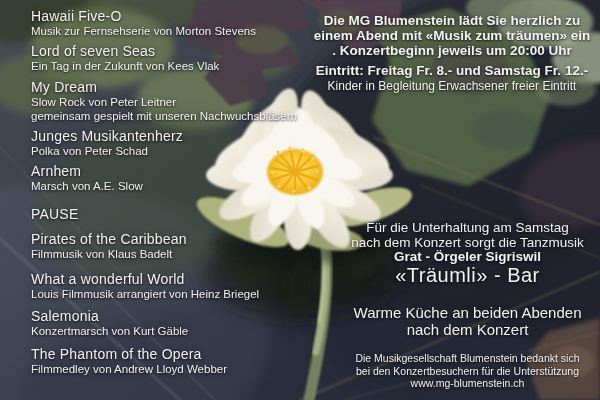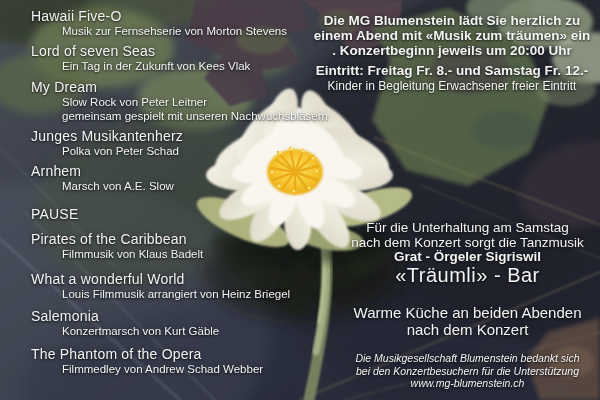--- a/index.html
+++ b/index.html
@@ -7,32 +7,32 @@
     position:relative;width:600px;height:400px;overflow:hidden;
     font-family:"Liberation Sans", sans-serif;
     color:#f4f4f2;
   }
   #bg{position:absolute;inset:0;}
   .txt{position:absolute;text-shadow:0 1px 2px rgba(8,10,16,.75),0 0 5px rgba(8,10,16,.35);}
   
   #programme{position:absolute;left:31px;top:0;width:310px;height:400px;}
   .prog{position:absolute;left:0;width:310px;}
   .prog-title{font-size:14px;line-height:17px;letter-spacing:.2px;white-space:nowrap;}
-  .prog-sub{font-size:11.5px;line-height:13.5px;white-space:pre-line;margin-left:31px;}
+  .prog-sub{font-size:11.5px;line-height:13.5px;white-space:pre-line;}
   
   .rcol{left:308px;width:288px;text-align:center;}
   .rcol2{left:340px;width:255px;text-align:center;}
   .b{font-weight:bold;}
   .inv{font-size:13.5px;line-height:15px;font-weight:bold;}
   .adm1{font-size:13.5px;line-height:17px;font-weight:bold;white-space:nowrap;}
   .adm2{font-size:12px;line-height:15px;white-space:nowrap;}
   .ent{font-size:13.5px;line-height:14.5px;}
   .bar{font-size:20px;line-height:22px;letter-spacing:.5px;white-space:nowrap;}
   .kit{font-size:15px;line-height:16.5px;white-space:pre-line;}
-  .thx{font-size:10.5px;line-height:12.5px;font-style:italic;}
+  .thx{font-size:10.5px;line-height:12.5px;}
 </style>
 </head>
 <body>
 
 <div id="flyer">
 
   <svg id="bg" viewBox="0 0 600 400" aria-hidden="true">
     <defs>
       <linearGradient id="gWater" x1="0" y1="0" x2="1" y2="1">
         <stop offset="0" stop-color="#4a4f58"></stop>
@@ -229,21 +229,21 @@
     <div class="prog txt" style="top:271px">
         <div class="prog-title">What a wonderful World</div>
         <div class="prog-sub">Louis Filmmusik arrangiert von Heinz Briegel</div>
       </div>
     <div class="prog txt" style="top:308px">
         <div class="prog-title">Salemonia</div>
         <div class="prog-sub">Konzertmarsch von Kurt Gäble</div>
       </div>
     <div class="prog txt" style="top:346px">
         <div class="prog-title">The Phantom of the Opera</div>
-        <div class="prog-sub">Filmmedley von Andrew Schad Webber</div>
+        <div class="prog-sub">Filmmedley von Andrew Lloyd Webber</div>
       </div>
   </div>
 
   <div class="txt rcol" style="top:13px">
     <div class="inv">Die MG Blumenstein lädt Sie herzlich zu</div>
     <div class="inv">einem Abend mit «Musik zum träumen» ein</div>
     <div class="inv">. Konzertbeginn jeweils um 20:00 Uhr</div>
   </div>
 
   <div class="txt rcol" style="top:62px">

